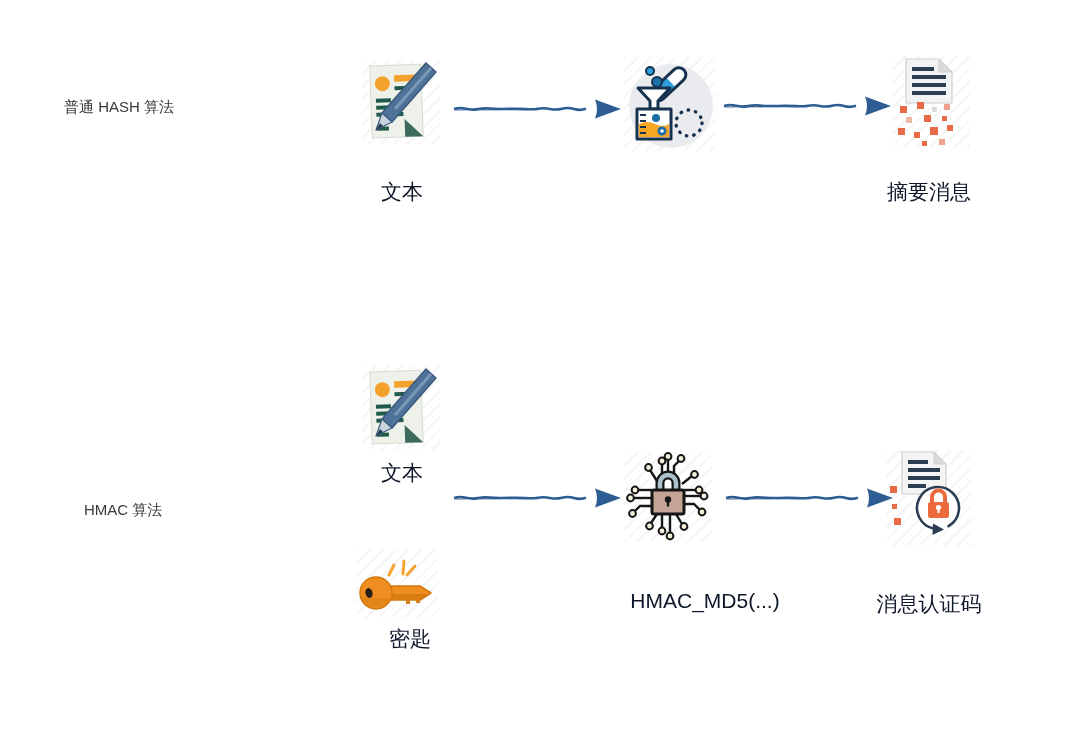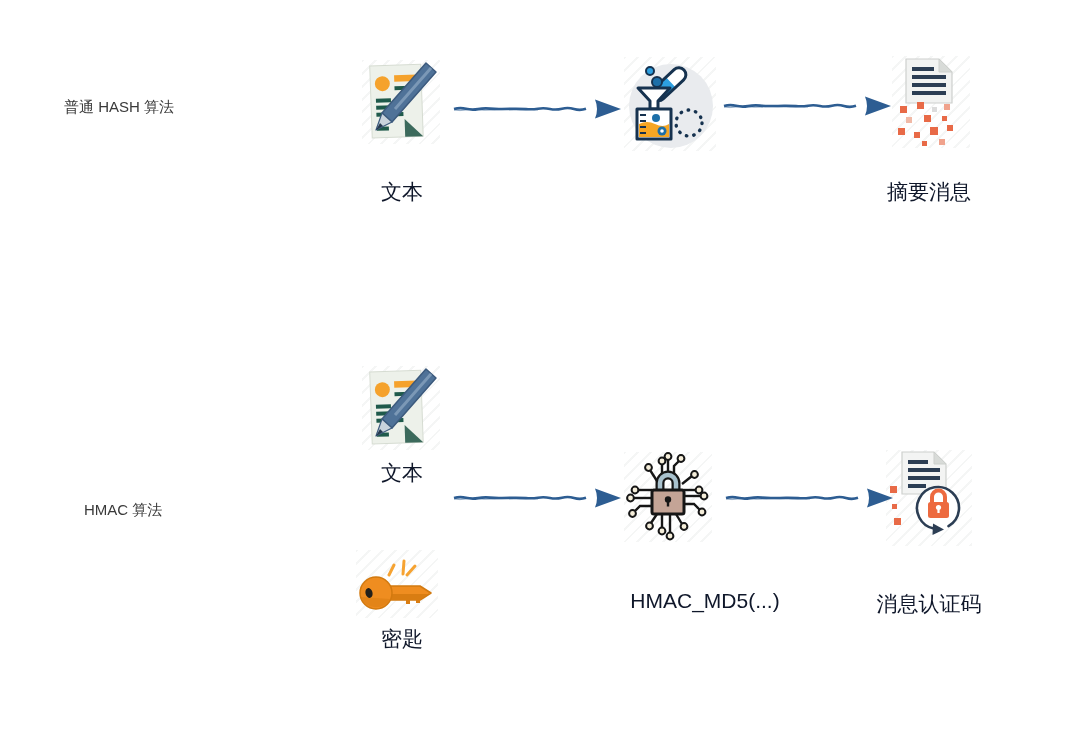--- a/index.html
+++ b/index.html
@@ -23,21 +23,21 @@
   .icon-hash-fn    { left:624px; top:57px;  width:92px; height:94px; }
   .lbl-hash-fn     { left:598px; top:178px; width:140px; }
   .arrow-2     { left:722px; top:93px;  }
   .icon-hash-out   { left:892px; top:56px;  width:78px; height:92px; }
   .lbl-hash-out    { left:862px; top:178px; width:134px; }
 
   .title-hmac  { left:84px;  top:501px;text-align:right; }
   .icon-hmac-input { left:362px; top:366px; width:78px; height:84px; }
   .lbl-hmac-input  { left:352px; top:459px; width:100px; }
   .icon-hmac-key   { left:356px; top:550px; width:82px; height:68px; }
-  .lbl-hmac-key    { left:352px; top:625px; width:100px; }
+  .lbl-hmac-key    { left:360px; top:625px; width:100px; }
   .arrow-3     { left:452px; top:485px; }
   .icon-hmac-fn    { left:624px; top:452px; width:88px; height:90px; }
   .lbl-hmac-fn     { left:620px; top:589px; width:170px; }
   .arrow-4     { left:724px; top:485px; }
   .icon-hmac-out   { left:886px; top:450px; width:86px; height:96px; }
   .lbl-hmac-out    { left:862px; top:590px; width:134px; }
 </style>
 </head>
 <body>
 

